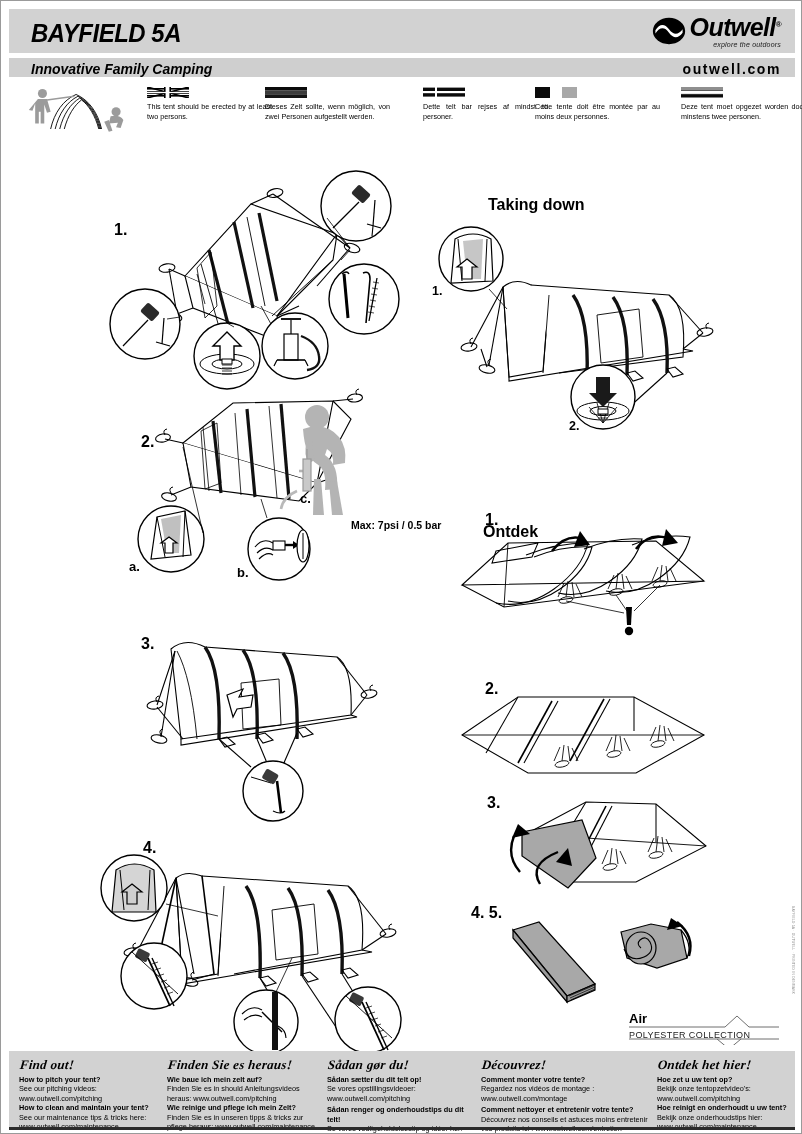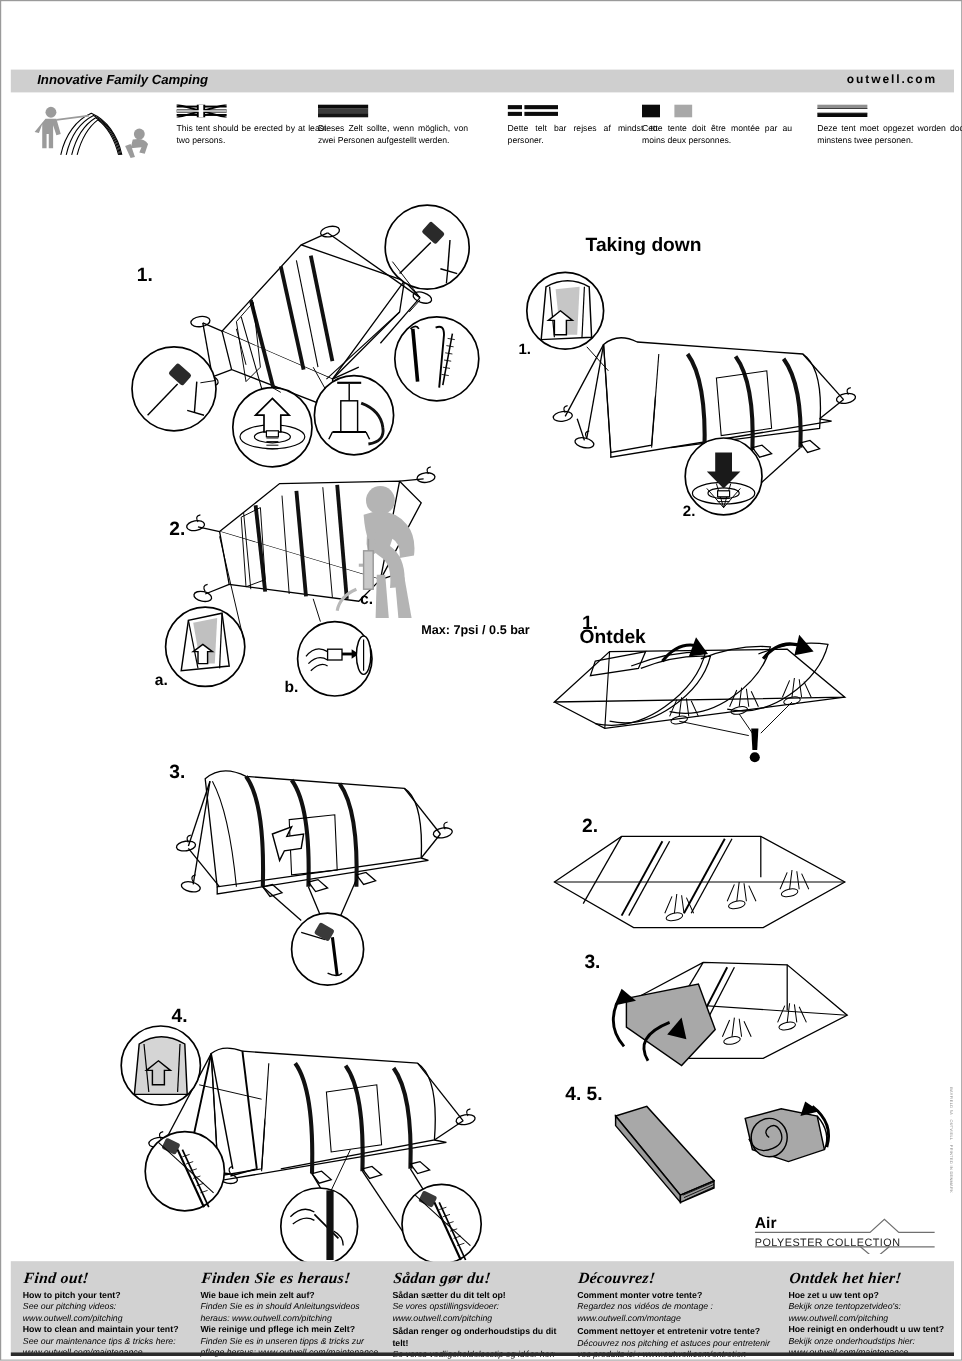--- a/index.html
+++ b/index.html
@@ -44,25 +44,25 @@
     font-size:7px;font-style:italic;text-align:right;color:#1a1a1a;
     margin-top:1px;letter-spacing:.2px;
   }
 
   .subheader-bar{
     position:absolute;left:8px;top:57px;width:786px;height:19px;
     background:#cfcfcf;
   }
   .subheader-left{
     position:absolute;left:22px;top:3px;
-    font-size:11px;font-weight:bold;font-style:italic;
+    font-size:14px;font-weight:bold;font-style:italic;
   }
   .subheader-right{
     position:absolute;right:14px;top:3px;
-    font-size:10px;font-weight:bold;letter-spacing:1.6px;
+    font-size:14px;font-weight:bold;letter-spacing:1.6px;
   }
 
   
   .warn-strip{
     position:absolute;left:8px;top:84px;width:786px;height:52px;
   }
   .warn-figure{position:absolute;left:18px;top:0;width:100px;height:48px;}
   .warn-block{position:absolute;top:2px;width:125px;}
   .warn-block.b1{left:138px;}
   .warn-block.b2{left:256px;}
@@ -126,28 +126,42 @@
   .fcol.c3{left:318px;width:150px;}
   .fcol.c4{left:472px;width:170px;}
   .fcol.c5{left:648px;width:150px;}
   .fhead{
     font-size:13px;font-weight:bold;font-style:italic;
     font-family:"Liberation Serif", serif;
     letter-spacing:.3px;margin-bottom:2px;
     transform:skewX(-6deg);transform-origin:left bottom;
   }
   .fq{font-size:7.3px;font-weight:bold;line-height:1.3;}
-  .fa{font-size:7.3px;line-height:1.3;font-style:italic;}
+  .fa{font-size:7.3px;line-height:1.3;}
   .fgap{height:2px;}
 </style>
 </head>
 <body>
 
 <div class="page">
 
+  <div class="header-bar">
+    <div class="header-title">BAYFIELD 5A</div>
+
+    <div class="logo-wrap">
+      <svg class="logo-mark" viewBox="0 0 40 40">
+        <ellipse cx="20" cy="20" rx="19" ry="15.5" fill="#000"></ellipse>
+        <path d="M4 19 C9 11, 15 11, 20 18 C25 25, 31 25, 36 18 L36 22 C31 29, 25 29, 20 22 C15 15, 9 15, 4 23 Z" fill="#fff"></path>
+      </svg>
+      <div class="logo-text-block">
+        <div class="logo-word"><span>Outwell</span><sup>®</sup></div>
+        <div class="logo-tag">explore the outdoors</div>
+      </div>
+    </div>
+  </div>
 
   <div class="subheader-bar">
     <div class="subheader-left">Innovative Family Camping</div>
     <div class="subheader-right">outwell.com</div>
   </div>
 
   <div class="warn-strip">
 
     <svg class="warn-figure" viewBox="0 0 110 52">
       <g fill="none" stroke="#000" stroke-width="1">
@@ -780,21 +794,21 @@
       <div class="fa">www.outwell.com/maintenance</div>
     </div>
 
     <div class="fcol c4">
       <div class="fhead">Découvrez!</div>
       <div class="fq">Comment monter votre tente?</div>
       <div class="fa">Regardez nos vidéos de montage :</div>
       <div class="fa">www.outwell.com/montage</div>
       <div class="fgap"></div>
       <div class="fq">Comment nettoyer et entretenir votre tente?</div>
-      <div class="fa">Découvrez nos pitching et astuces pour entretenir</div>
+      <div class="fa">Découvrez nos conseils et astuces moins entretenir</div>
       <div class="fa">vos produits ici : www.outwell.com/entretien</div>
     </div>
 
     <div class="fcol c5">
       <div class="fhead">Ontdek het hier!</div>
       <div class="fq">Hoe zet u uw tent op?</div>
       <div class="fa">Bekijk onze tentopzetvideo's:</div>
       <div class="fa">www.outwell.com/pitching</div>
       <div class="fq">Hoe reinigt en onderhoudt u uw tent?</div>
       <div class="fa">Bekijk onze onderhoudstips hier:</div>

